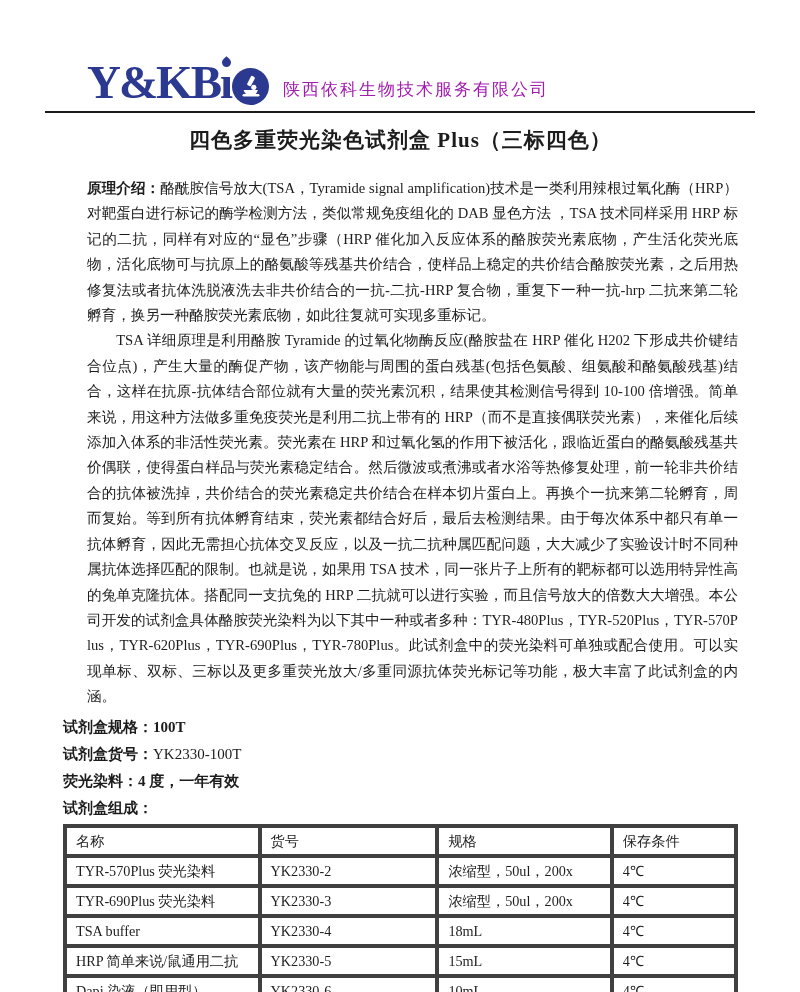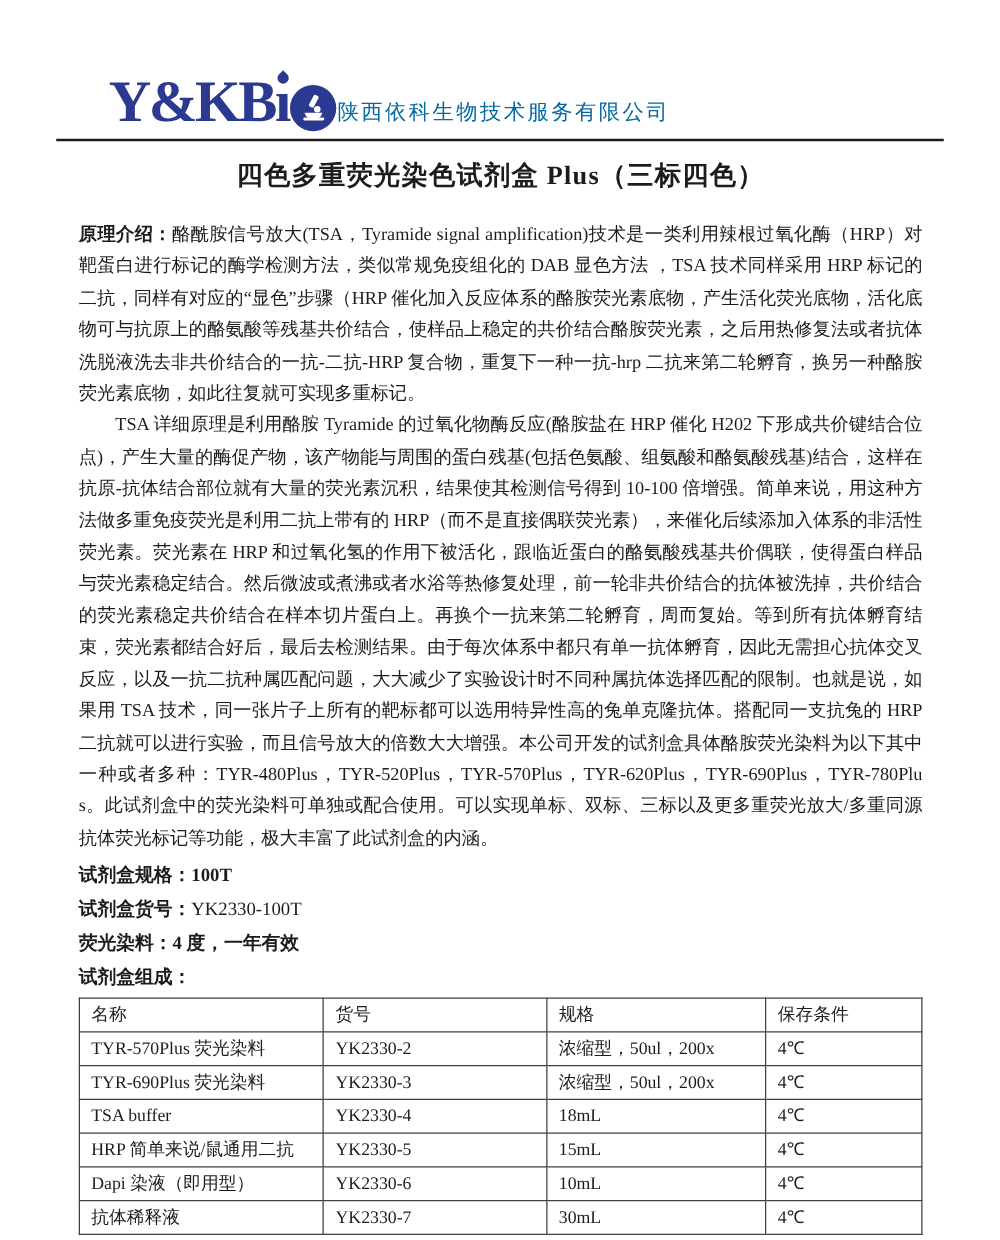--- a/index.html
+++ b/index.html
@@ -28,54 +28,55 @@
     transform:rotate(45deg);
   }
   .logo-circle {
     width:37px; height:37px; border-radius:50%;
     background:#2b3990; margin-left:1px; margin-top:8px;
     display:flex; align-items:center; justify-content:center;
     flex:0 0 auto;
   }
   .logo-circle svg { width:26px; height:26px; }
   .company-name {
-    font-size:17px; color:#0369a1; margin-left:1px; margin-top:14px;
+    font-size:17px; color:#a21caf; margin-left:14px; margin-top:14px;
     letter-spacing:2px;
   }
   .header-divider {
     border-bottom:2px solid #1c1c1c;
     margin:3px -17px 0 -18px;
   }
 
   
   .doc-title {
     text-align:center; font-size:21px; font-weight:bold;
     margin-top:13px; margin-bottom:22px; letter-spacing:1px;
   }
 
   
   .para {
     font-size:14.6px; line-height:25.4px; text-align:justify;
     word-break:break-all;
+    margin-left:24px;
   }
   .para.indent { text-indent:2em; }
   .b { font-weight:bold; }
 
   
   .specs { margin-top:4px; }
   .spec-line { font-size:15px; line-height:27px; font-weight:bold; }
   .spec-line .normal-val { font-weight:normal; }
 
   
   table.kit-table {
     width:100%; border-collapse:collapse; margin-top:2px;
     font-size:14.2px;
   }
   table.kit-table th, table.kit-table td {
-    border:1px solid #404040;
+    border:4px solid #404040;
     padding:3px 9px; text-align:left; font-weight:normal;
     height:27px; line-height:20px;
   }
   table.kit-table th { color:#222; }
   col.c1 { width:29%; } col.c2 { width:26.5%; }
   col.c3 { width:26%; } col.c4 { width:18.5%; }
 </style>
 </head>
 <body>
 

